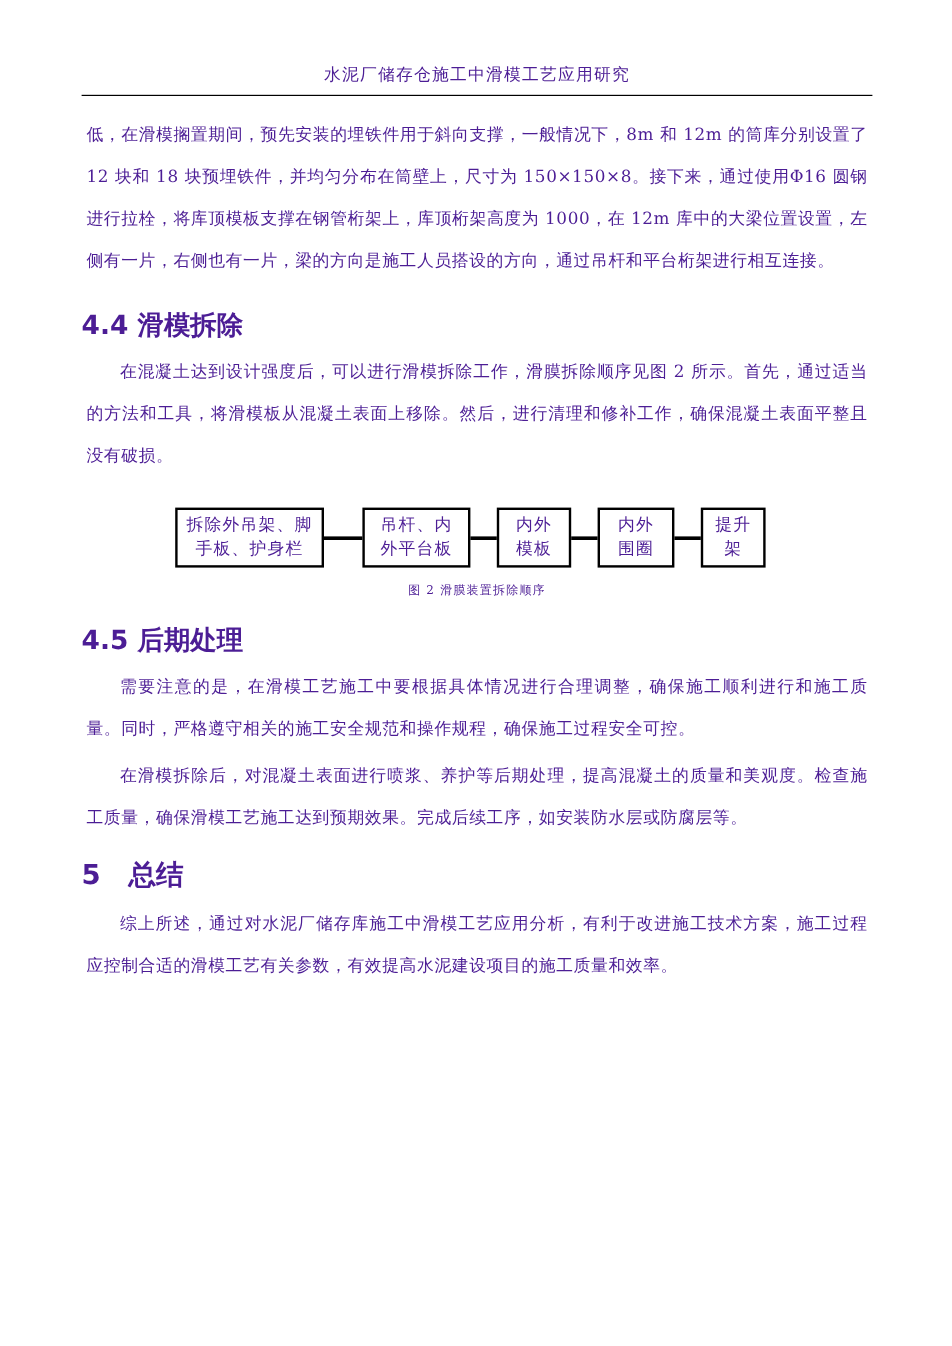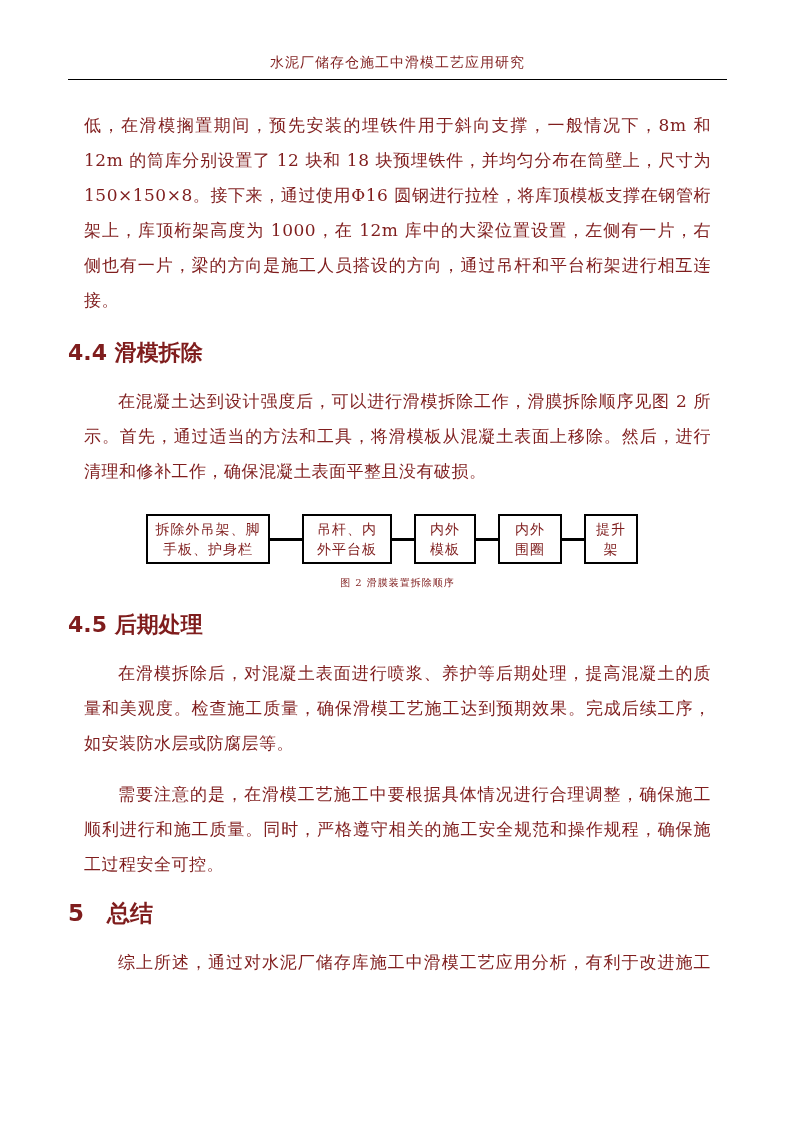--- a/index.html
+++ b/index.html
@@ -1,36 +1,36 @@
 <!DOCTYPE html>
 <html><head>
 <meta charset="utf-8">
 <style>
   html,body{margin:0;padding:0;background:#ffffff;}
   .page{
     position:relative;
     width:793px;height:988px;
-    background:#ffffff;color:#7f1d1d;
+    background:#ffffff;color:#4c1d95;
     font-family:"DejaVu Serif","Liberation Serif",serif;
     overflow:hidden;
   }
   .header{
     position:absolute;top:54px;left:68px;width:659px;
     text-align:center;
     border-bottom:1.5px solid #000;
     padding-bottom:7px;
     font-size:14px;
     letter-spacing:1px;
   }
   .content{
     position:absolute;top:92px;left:68px;width:659px;
   }
   p.body{
-    font-size:17px;line-height:35px;
-    text-align:justify;margin:16px;
+    font-size:14px;line-height:35px;
+    text-align:justify;margin:4px;
     letter-spacing:0.5px;
   }
   p.indent{text-indent:2em;}
   h2.sec{
     font-size:22px;font-weight:bold;
     font-family:"DejaVu Sans","Liberation Sans",sans-serif;
     margin:20px 0 7px 0;
   }
   h2.sec-major{
     font-size:23px;margin:14px 0 8px 0;
@@ -105,22 +105,22 @@
       <div class="fconn fconn-short"></div>
       <div class="fbox fbox-4">内外
 围圈</div>
       <div class="fconn fconn-short"></div>
       <div class="fbox fbox-5">提升
 架</div>
     </div>
     <div class="caption">图 2 滑膜装置拆除顺序</div>
 
     <h2 class="sec">4.5 后期处理</h2>
+    <p class="body indent">需要注意的是，在滑模工艺施工中要根据具体情况进行合理调整，确保施工顺利进行和施工质量。同时，严格遵守相关的施工安全规范和操作规程，确保施工过程安全可控。</p>
     <p class="body indent">在滑模拆除后，对混凝土表面进行喷浆、养护等后期处理，提高混凝土的质量和美观度。检查施工质量，确保滑模工艺施工达到预期效果。完成后续工序，如安装防水层或防腐层等。</p>
-    <p class="body indent">需要注意的是，在滑模工艺施工中要根据具体情况进行合理调整，确保施工顺利进行和施工质量。同时，严格遵守相关的施工安全规范和操作规程，确保施工过程安全可控。</p>
 
     <h2 class="sec sec-major">5　总结</h2>
     <p class="body indent">综上所述，通过对水泥厂储存库施工中滑模工艺应用分析，有利于改进施工技术方案，施工过程应控制合适的滑模工艺有关参数，有效提高水泥建设项目的施工质量和效率。</p>
 
   </div>
 
   <div class="footer-bar">
     <svg width="659" height="9" viewBox="0 0 659 9" xmlns="http://www.w3.org/2000/svg">
       <polygon points="0,3.5 340,0 659,0.5 659,2.5 340,7.5 0,5" fill="#000"></polygon>
     </svg>

